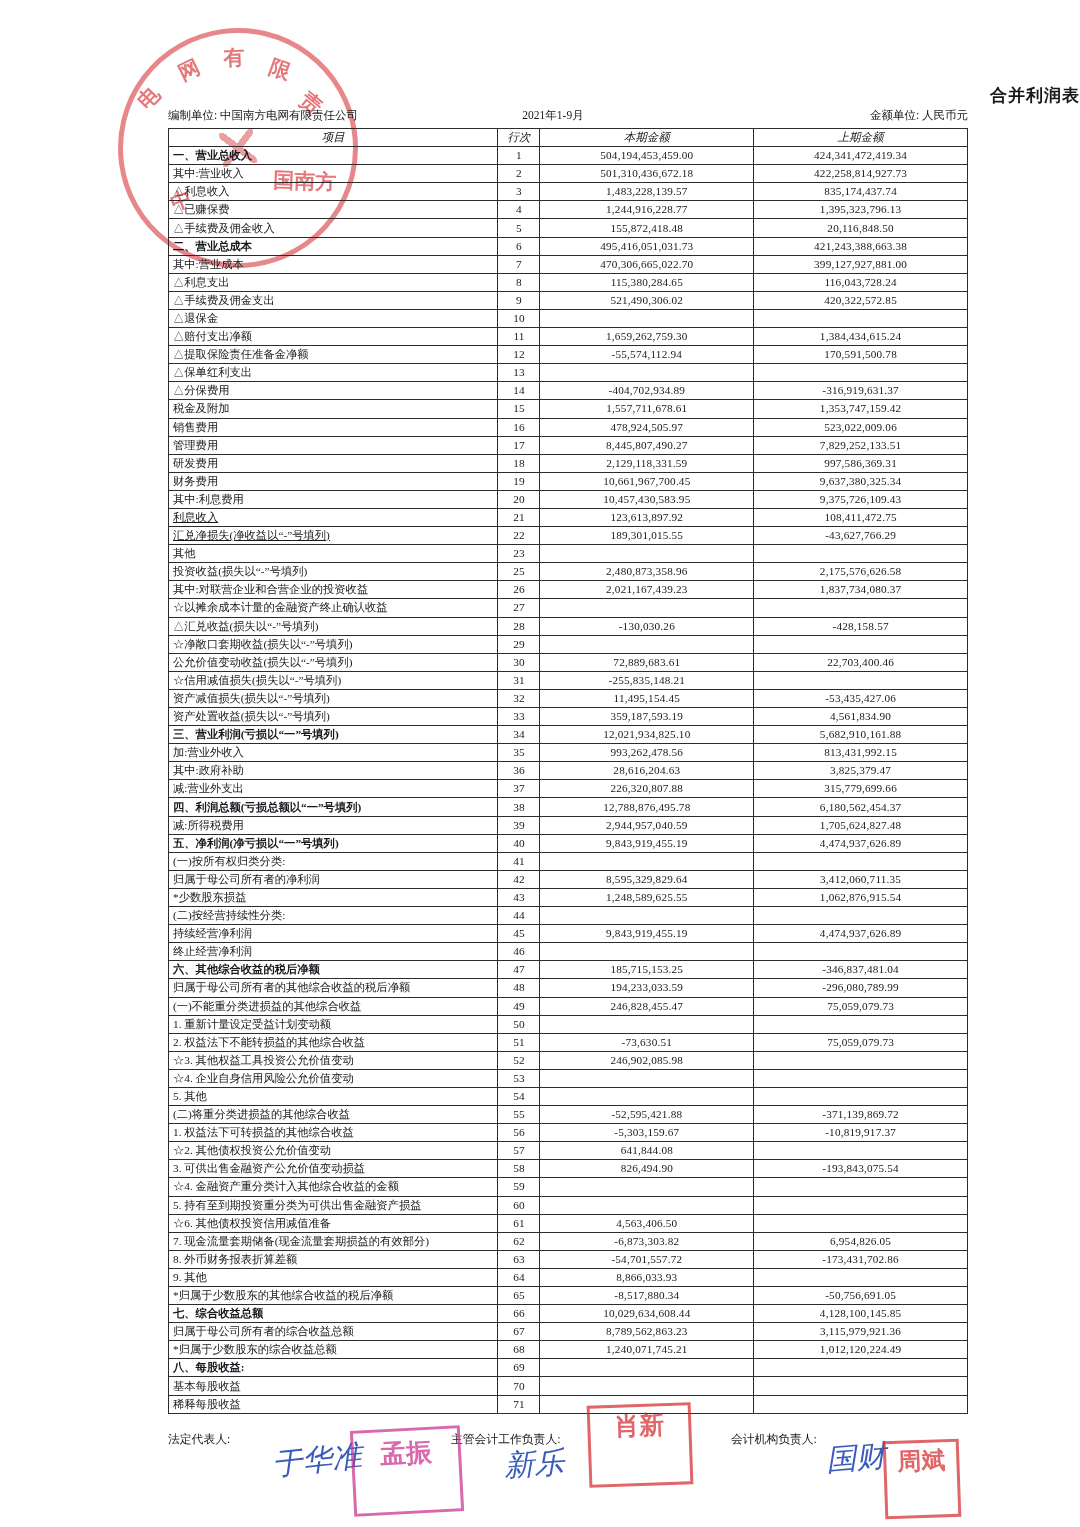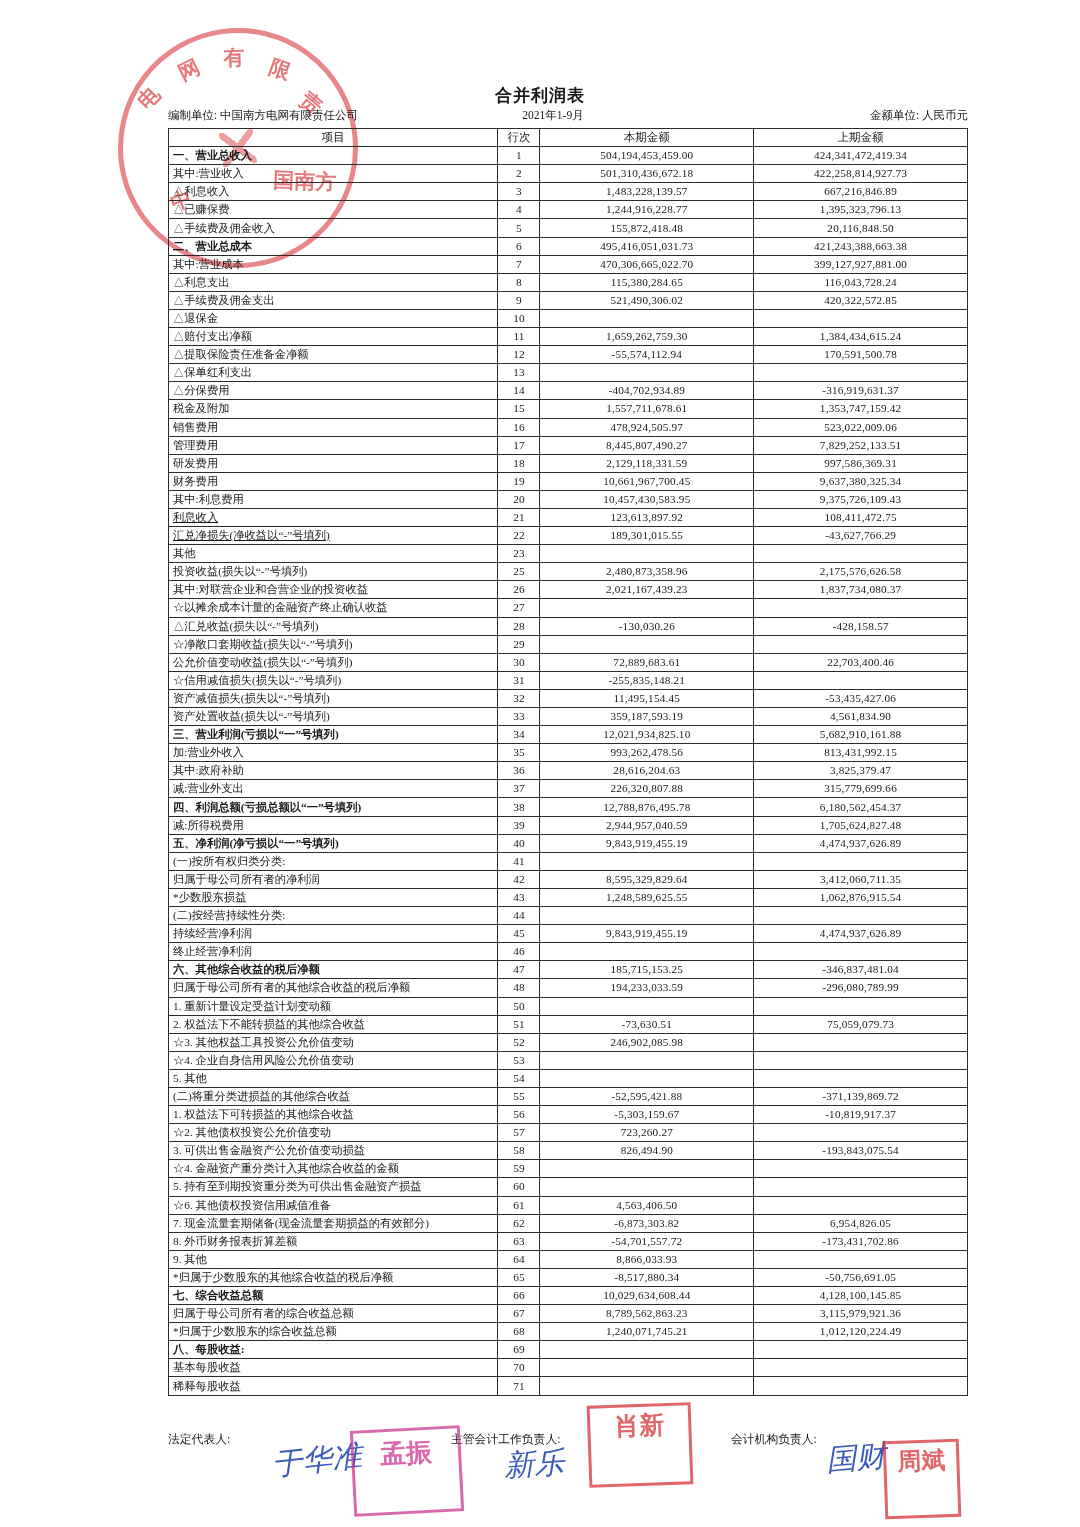--- a/index.html
+++ b/index.html
@@ -9,41 +9,41 @@
     background:#ffffff;
     font-family:"Liberation Serif", serif;
     color:#16181c;
     position:relative;
     overflow:hidden;
   }
   .page { position:absolute; left:0; top:0; width:1080px; height:1527px; }
 
   .doc-title {
     position:absolute; left:0; top:84px; width:1080px;
-    text-align:center; font-size:17px; font-weight:bold; letter-spacing:1px;
+    text-align:right; font-size:17px; font-weight:bold; letter-spacing:1px;
   }
   .meta-row {
     position:absolute; left:168px; top:108px; width:800px;
     display:flex; justify-content:space-between; align-items:baseline;
     font-size:11.5px;
   }
   .meta-mid { position:absolute; left:13px; top:108px; width:1080px; text-align:center; font-size:11.5px; }
 
   table.fin {
     position:absolute; left:168px; top:128px;
     width:800px; border-collapse:collapse;
     font-size:11.3px;
   }
   table.fin td, table.fin th {
     border:1px solid #2b2b2b;
     padding:0 4px;
     height:18.1px; line-height:17px;
     vertical-align:middle;
   }
-  th { font-weight:normal; text-align:center; font-size:11.5px; }
+  th { font-weight:normal; text-align:center; font-size:11.5px;font-style:italic; }
   .c-item { width:330px; }
   .c-line { width:42px; text-align:center; }
   .c-amt  { width:214px; text-align:center; }
   td.num { text-align:center; letter-spacing:0.2px; font-size:11.2px; }
   .ind0 { padding-left:4px; }
   .ind1 { padding-left:18px; }
   .ind2 { padding-left:34px; }
   .ind3 { padding-left:52px; }
   .ind4 { padding-left:70px;text-decoration:underline; }
   .bold { font-weight:bold; }
@@ -152,21 +152,21 @@
         <tr>
           <td class="c-item ind1">其中:营业收入</td>
           <td class="c-line">2</td>
           <td class="c-amt num">501,310,436,672.18</td>
           <td class="c-amt num">422,258,814,927.73</td>
         </tr>
         <tr>
           <td class="c-item ind2">△利息收入</td>
           <td class="c-line">3</td>
           <td class="c-amt num">1,483,228,139.57</td>
-          <td class="c-amt num">667,216,846.89</td>
+          <td class="c-amt num">835,174,437.74</td>
         </tr>
         <tr>
           <td class="c-item ind2">△已赚保费</td>
           <td class="c-line">4</td>
           <td class="c-amt num">1,244,916,228.77</td>
           <td class="c-amt num">1,395,323,796.13</td>
         </tr>
         <tr>
           <td class="c-item ind2">△手续费及佣金收入</td>
           <td class="c-line">5</td>
@@ -419,20 +419,26 @@
           <td class="c-amt num">185,715,153.25</td>
           <td class="c-amt num">-346,837,481.04</td>
         </tr>
         <tr>
           <td class="c-item ind1">归属于母公司所有者的其他综合收益的税后净额</td>
           <td class="c-line">48</td>
           <td class="c-amt num">194,233,033.59</td>
           <td class="c-amt num">-296,080,789.99</td>
         </tr>
         <tr>
+          <td class="c-item ind1">(一)不能重分类进损益的其他综合收益</td>
+          <td class="c-line">49</td>
+          <td class="c-amt num">246,828,455.47</td>
+          <td class="c-amt num">75,059,079.73</td>
+        </tr>
+        <tr>
           <td class="c-item ind2">1. 重新计量设定受益计划变动额</td>
           <td class="c-line">50</td>
           <td class="c-amt num"></td>
           <td class="c-amt num"></td>
         </tr>
         <tr>
           <td class="c-item ind2">2. 权益法下不能转损益的其他综合收益</td>
           <td class="c-line">51</td>
           <td class="c-amt num">-73,630.51</td>
           <td class="c-amt num">75,059,079.73</td>
@@ -463,21 +469,21 @@
         </tr>
         <tr>
           <td class="c-item ind2">1. 权益法下可转损益的其他综合收益</td>
           <td class="c-line">56</td>
           <td class="c-amt num">-5,303,159.67</td>
           <td class="c-amt num">-10,819,917.37</td>
         </tr>
         <tr>
           <td class="c-item ind2">☆2. 其他债权投资公允价值变动</td>
           <td class="c-line">57</td>
-          <td class="c-amt num">723,260.27</td>
+          <td class="c-amt num">641,844.08</td>
           <td class="c-amt num"></td>
         </tr>
         <tr>
           <td class="c-item ind2">3. 可供出售金融资产公允价值变动损益</td>
           <td class="c-line">58</td>
           <td class="c-amt num">826,494.90</td>
           <td class="c-amt num">-193,843,075.54</td>
         </tr>
         <tr>
           <td class="c-item ind2">☆4. 金融资产重分类计入其他综合收益的金额</td>

